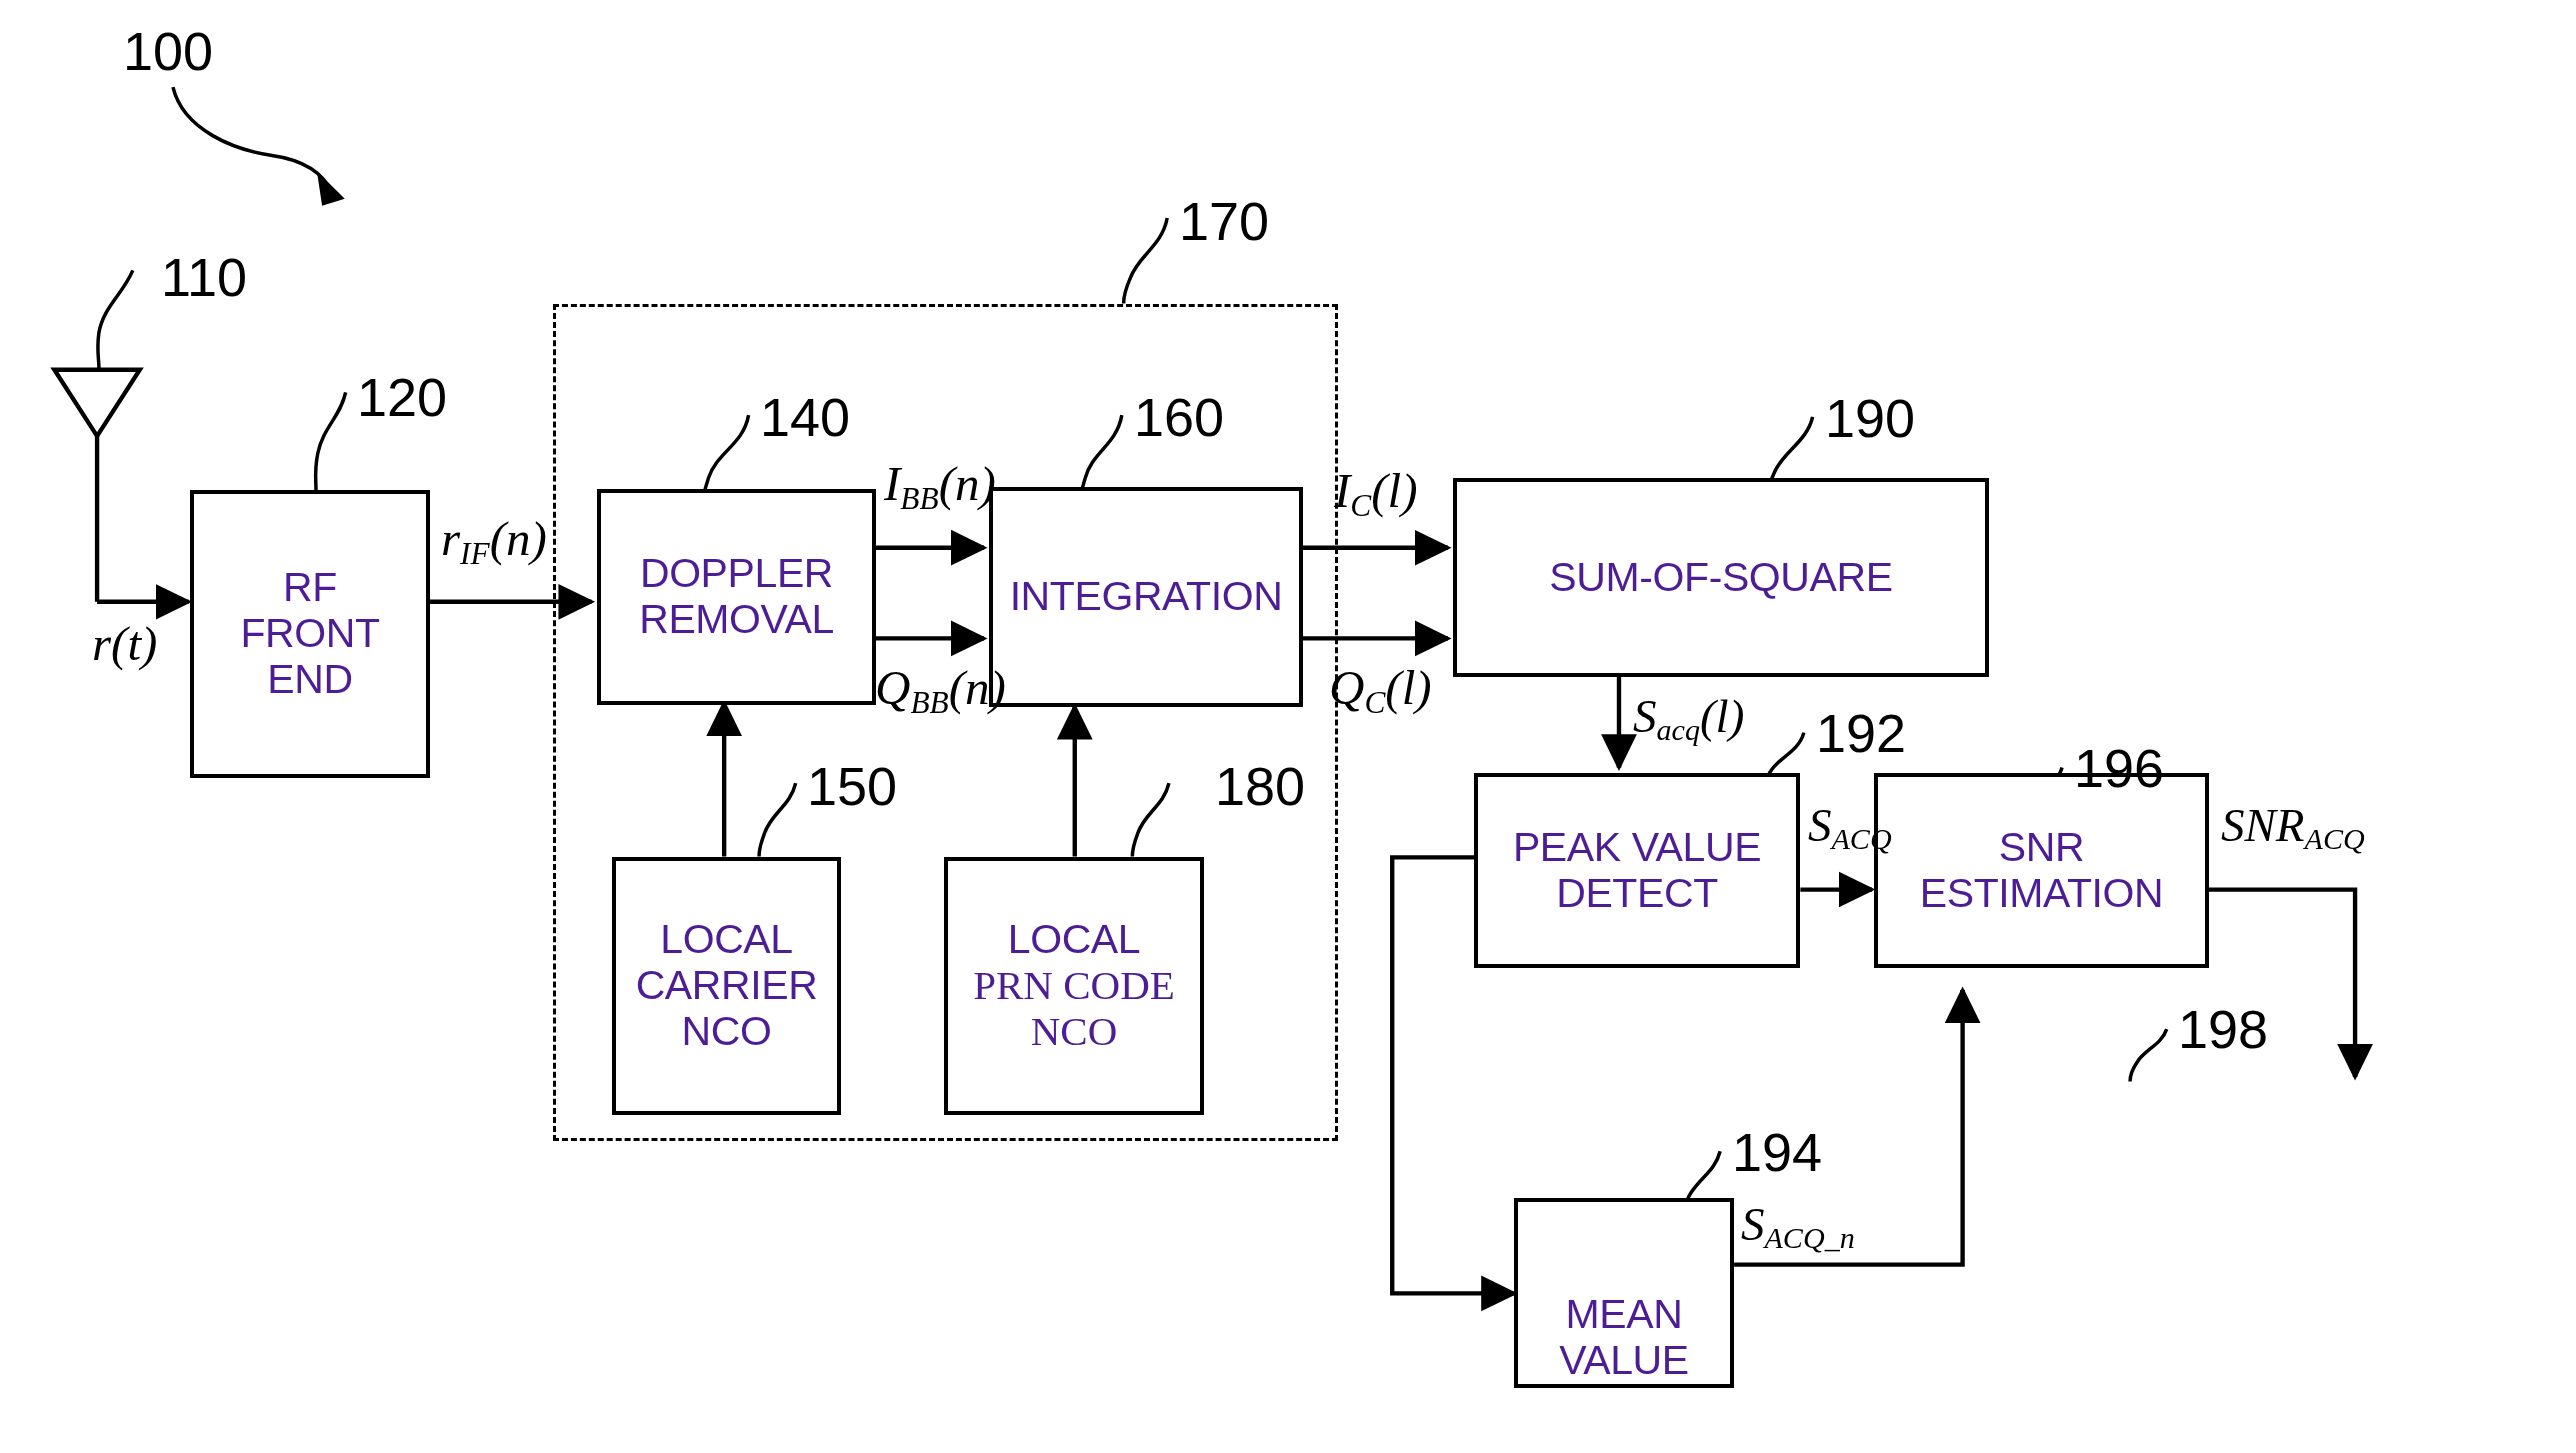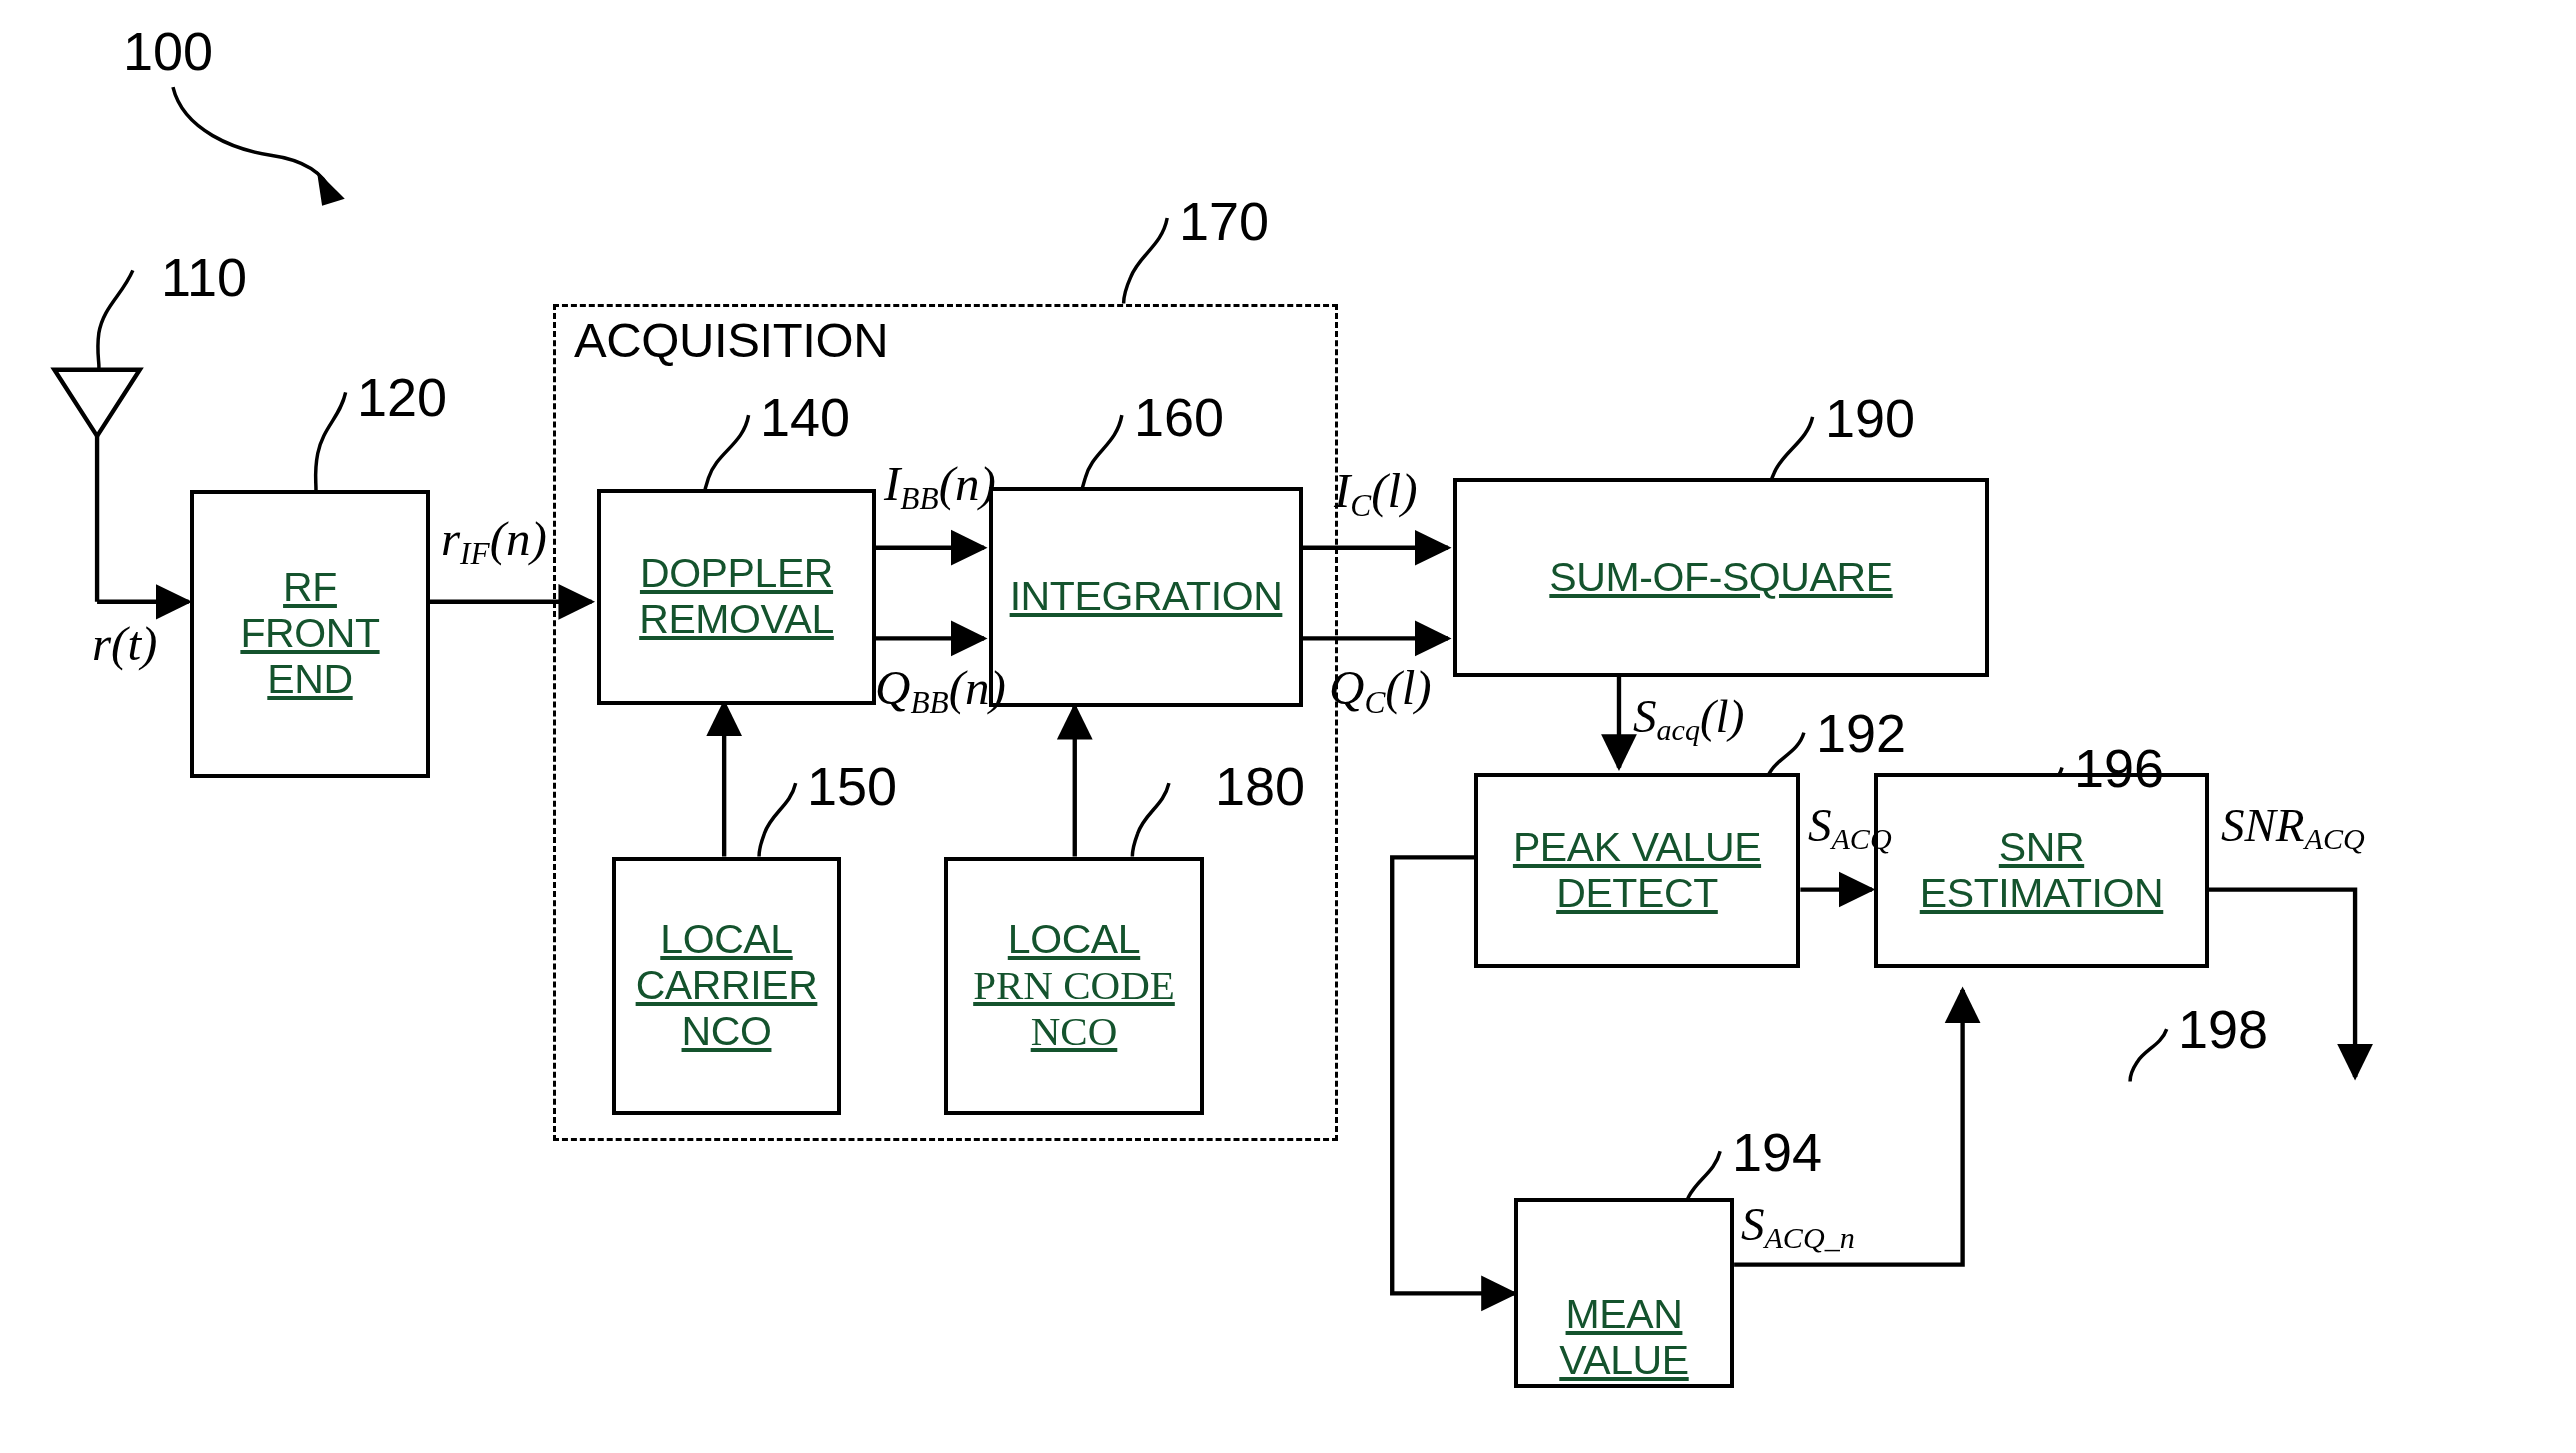--- a/index.html
+++ b/index.html
@@ -28,24 +28,23 @@
     position: absolute;
     box-sizing: border-box;
     border: 4.4px solid #000;
     background: #fff;
     display: flex;
     flex-direction: column;
     align-items: center;
     justify-content: center;
     text-align: center;
     line-height: 1.12;
-    color: #14532d;
+    color: #4c1d95;
     font-family: "Liberation Sans", sans-serif;
     letter-spacing: -0.4px;
-    text-decoration: underline;
   }
   .block .line { display: block; white-space: nowrap; }
 
   
   .dashed-box {
     position: absolute;
     box-sizing: border-box;
     border: 3.5px dashed #000;
     background: transparent;
   }
@@ -158,21 +157,20 @@
       <line x1="2700" y1="1229" x2="2700" y2="1235" stroke-width="5" marker-end="url(#ah)"></line>
 
       <path d="M 2484 1180 C 2478 1198 2458 1204 2450 1218 C 2442 1230 2442 1236 2442 1240" stroke-width="4"></path>
 
       <path d="M 1338 250 C 1332 282 1306 292 1296 318 C 1288 336 1288 344 1288 348" stroke-width="4"></path>
 
     </g>
   </svg>
 
   <div class="dashed-box" style="left:553px; top:304px; width:785px; height:837px;"></div>
-  <div class="acq-title" style="left:574px; top:312px; font-size:49px;">ACQUISITION</div>
 
   <div class="block" style="left:190px; top:490px; width:240px; height:288px; font-size:41px;">
     <span class="line">RF</span>
     <span class="line">FRONT</span>
     <span class="line">END</span>
   </div>
 
   <div class="block" style="left:597px; top:489px; width:279px; height:216px; font-size:41px;">
     <span class="line">DOPPLER</span>
     <span class="line">REMOVAL</span>

